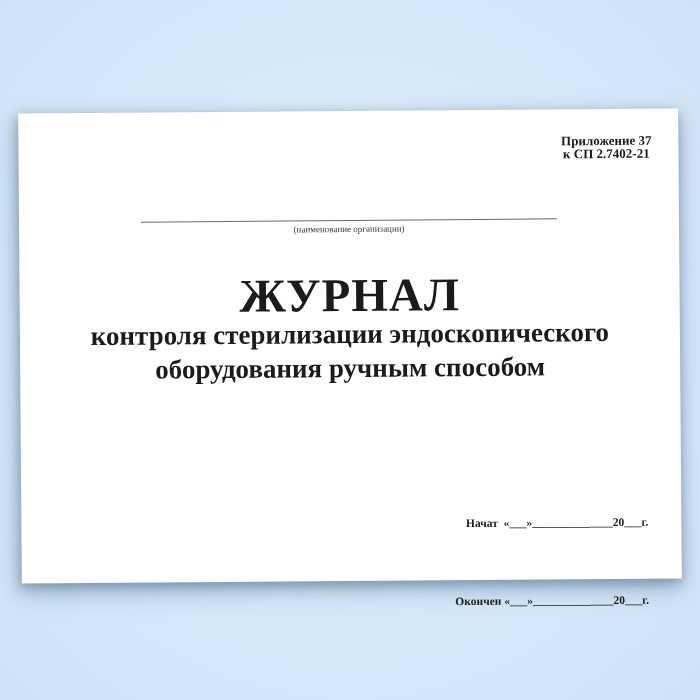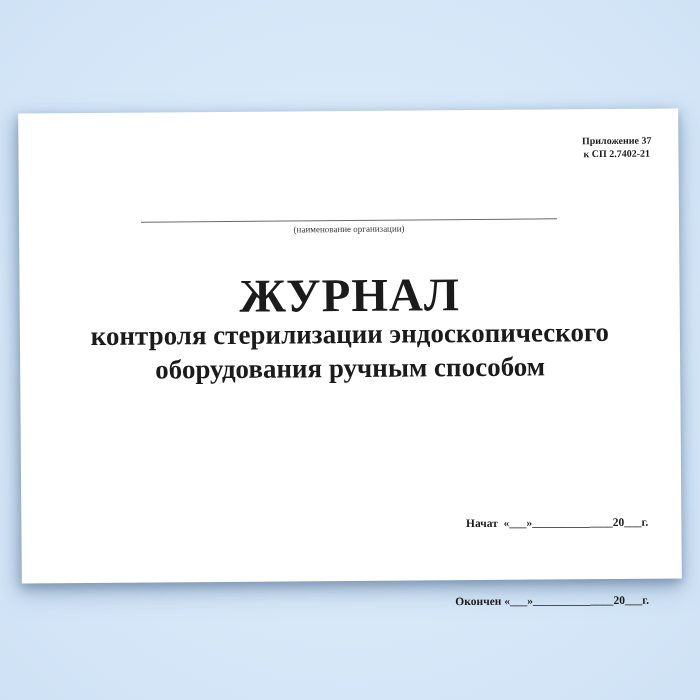--- a/index.html
+++ b/index.html
@@ -27,21 +27,21 @@
                 0 10px 26px rgba(96,125,160,0.35),
                 -4px 6px 16px rgba(96,125,160,0.30);
     color: #1b1b1b;
   }
   .appendix {
     position: absolute;
     top: 25px;
     right: 27px;
     text-align: center;
     font-weight: bold;
-    font-size: 10px;
+    font-size: 13px;
     line-height: 13px;
     white-space: nowrap;
   }
   .org-line {
     position: absolute;
     top: 109px;
     left: 122px;
     width: 416px;
     border-top: 1px solid #6a6a6a;
     height: 0;

